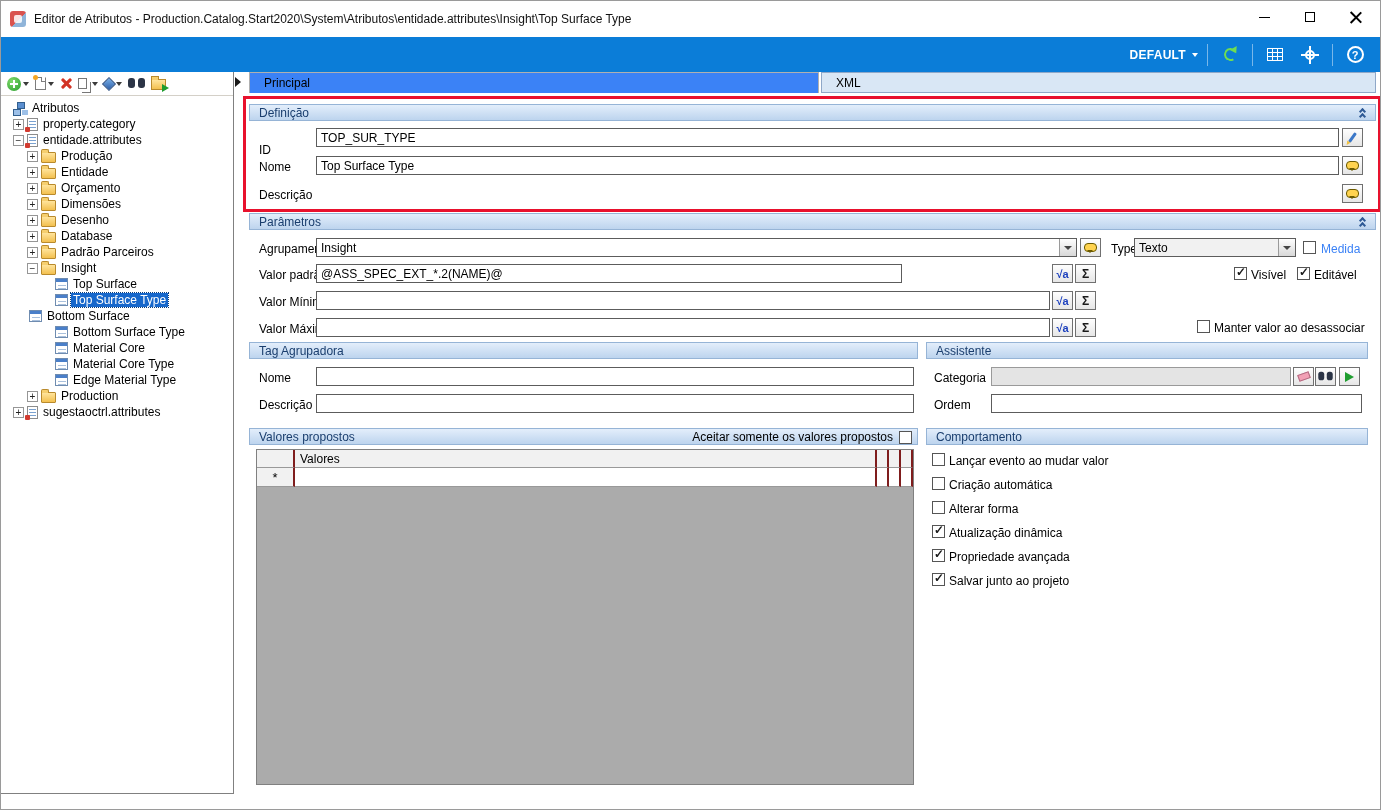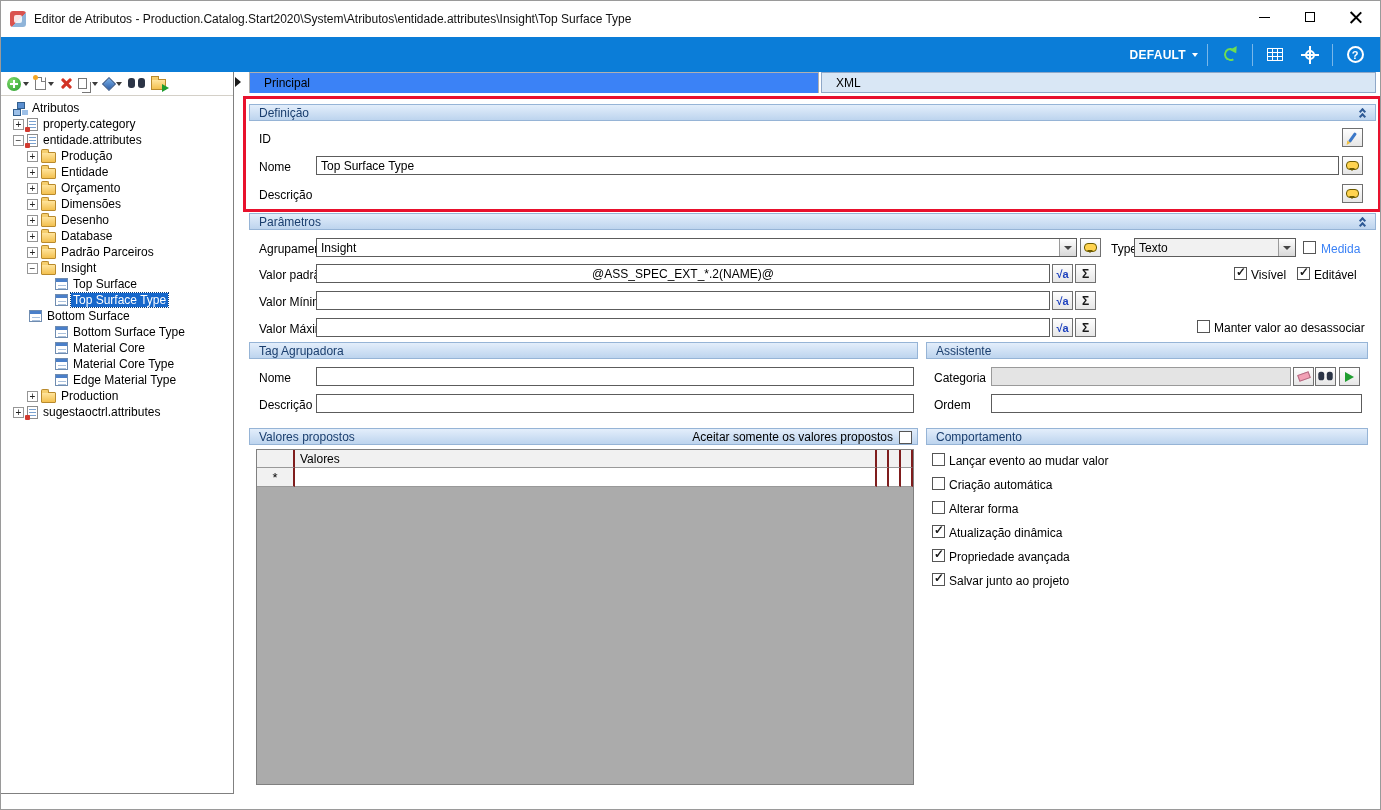--- a/index.html
+++ b/index.html
@@ -302,21 +302,22 @@
   <div class="tab tab-active" style="left:248px;width:570px"><span>Principal</span></div>
   <div class="tab tab-inactive" style="left:820px;width:555px"><span>XML</span></div>
 
   <div class="hdr" style="left:248px;top:103px;width:1127px">
     <span class="hdr-title">Definição</span>
     <span class="colbtn">
         <i></i>
         <i></i>
       </span>
   </div>
-  <span class="lbl" style="left:258px;top:131px">ID</span>
+  <span class="lbl" style="left:258px;top:142px">ID</span>
+  <input class="inp" style="left: 315px; top: 127px; width: 1023px;" value="TOP_SUR_TYPE">
   <div class="sbtn" style="left:1341px;top:127px">
       <span class="ico-pencil"></span>
     </div>
   <span class="lbl" style="left:258px;top:159px">Nome</span>
   <input class="inp" style="left: 315px; top: 155px; width: 1023px;" value="Top Surface Type">
   <div class="sbtn" style="left:1341px;top:155px">
       <span class="ico-balloon"></span>
     </div>
   <span class="lbl" style="left:258px;top:187px">Descrição</span>
   <div class="sbtn" style="left:1341px;top:183px">
@@ -346,21 +347,21 @@
     <span class="carrow">
         <i></i>
       </span>
   </div>
   <span class="cb" style="left:1302px;top:240px">
       <span class="mark"></span>
     </span>
   <span class="lbl dis" style="left:1320px;top:241px">Medida</span>
 
   <span class="lbl" style="left:258px;top:267px">Valor padrão</span>
-  <input class="inp" style="left: 315px; top: 263px; width: 734px; text-align: center;" value="@ASS_SPEC_EXT_*.2(NAME)@">
+  <input class="inp" style="left: 315px; top: 263px; width: 586px;" value="@ASS_SPEC_EXT_*.2(NAME)@">
   <div class="sbtn" style="left:1051px;top:263px">
       <span class="ftxt">√a</span>
     </div>
   <div class="sbtn" style="left:1074px;top:263px">
       <span class="sigtxt">Σ</span>
     </div>
   <span class="cb" style="left:1233px;top:266px">
       <span class="mark">✓</span>
     </span>
   <span class="lbl" style="left:1250px;top:267px">Visível</span>

